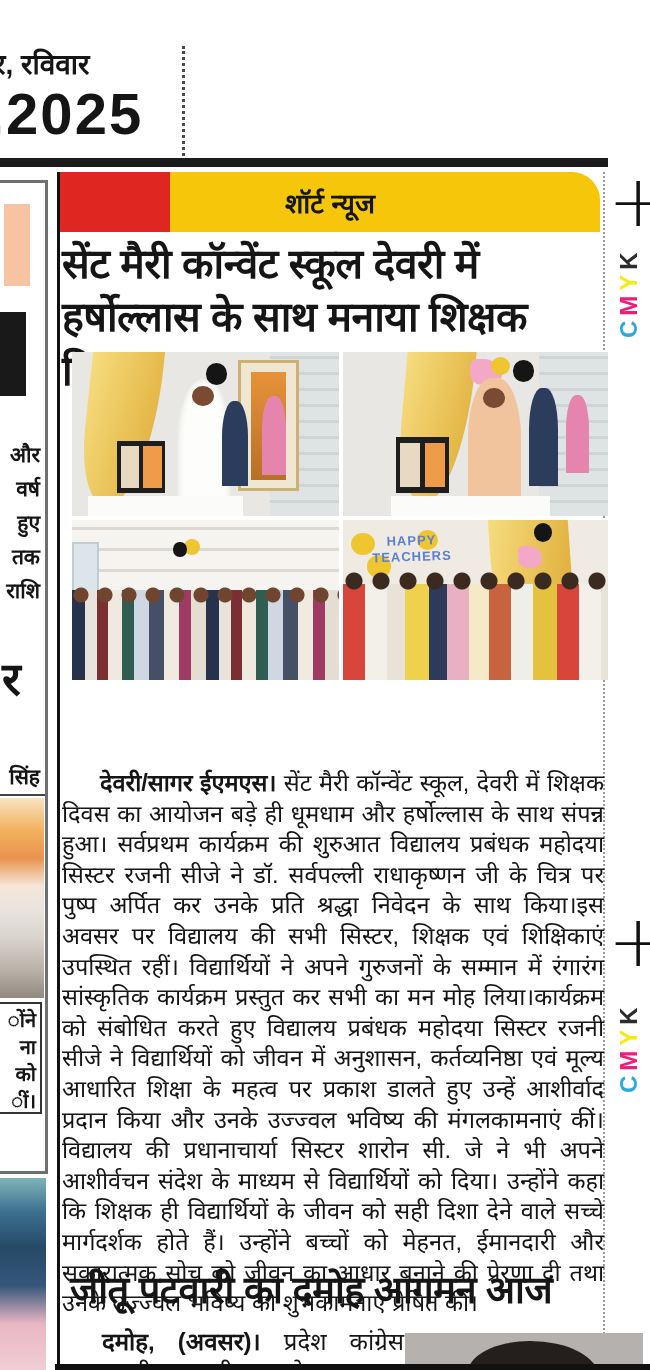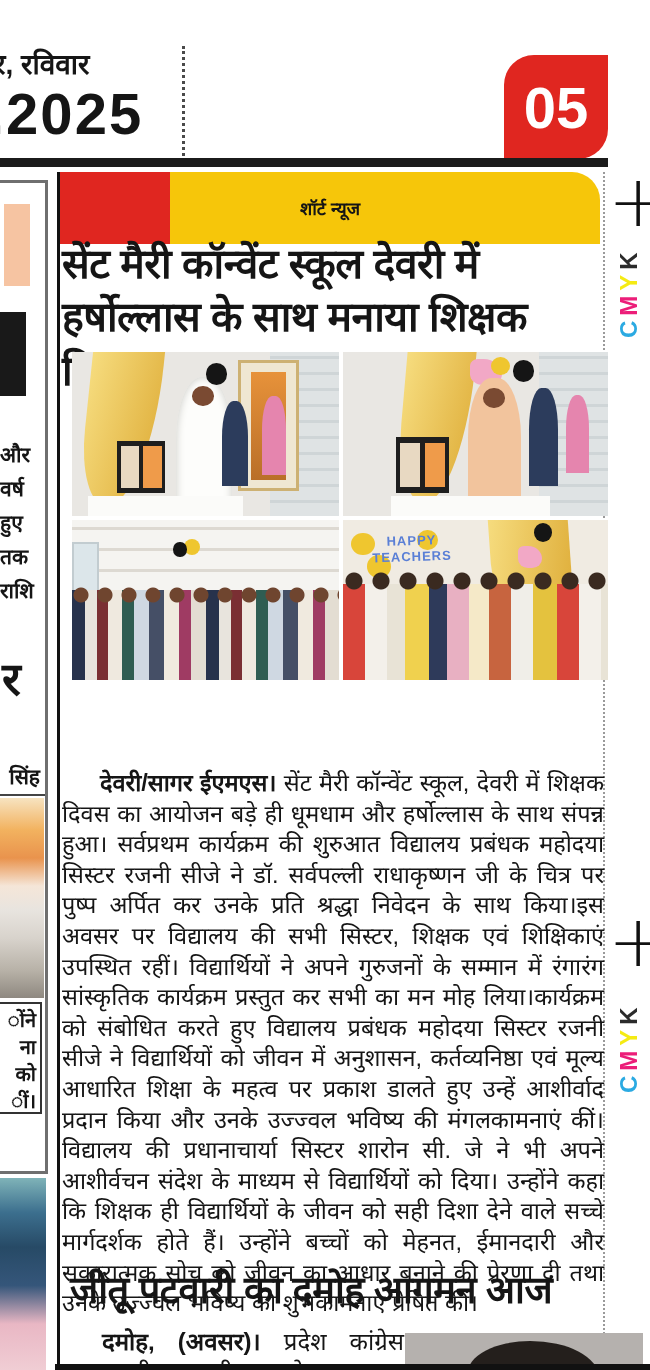--- a/index.html
+++ b/index.html
@@ -15,21 +15,21 @@
     display:flex;align-items:center;justify-content:center;font-size:33px;font-weight:800;}
   .pagenum{left:504px;top:55px;width:104px;height:104px;background:#E02620;color:#fff;
     border-radius:30px 0 30px 0;display:flex;align-items:center;justify-content:center;
     font-size:58px;font-weight:800;}
   .header-bar{left:0;top:158px;width:608px;height:9px;background:#1b1b1b;}
 
   
   .left-frame{left:-10px;top:180px;width:52px;height:988px;border:3px solid #6f6f6f;background:#fff;}
   .frag-pink{left:4px;top:204px;width:26px;height:82px;background:#f6c4a2;}
   .frag-blob{left:-6px;top:312px;width:32px;height:84px;background:#191919;}
-  .lwords{left:0;top:438px;width:40px;font-size:21px;line-height:34px;font-weight:600;}
+  .lwords{left:0;top:438px;width:40px;text-align:right;font-size:21px;line-height:34px;font-weight:600;}
   .lbig{left:2px;top:646px;font-size:46px;font-weight:800;}
   .lmid{left:0;top:762px;width:40px;text-align:right;font-size:21px;font-weight:600;}
   .lrule{left:0;top:794px;width:45px;height:2px;background:#444;}
   .lphoto1{left:0;top:798px;width:44px;height:200px;
     background:linear-gradient(180deg,#f7e3c0 0%,#f2b25f 16%,#e9934d 30%,#f5e6d8 44%,
       #e8e4df 56%,#d8d3cc 70%,#b8b2a8 86%,#8e8880 100%);}
   .lwordbox{left:-4px;top:1002px;width:46px;height:112px;border:2px solid #333;background:#fff;
     box-sizing:border-box;padding:3px 4px 0 0;text-align:right;font-size:20px;line-height:27px;font-weight:600;}
   .lphoto2{left:0;top:1178px;width:46px;height:192px;
     background:linear-gradient(180deg,#7fb3b8 0%,#3c6f8e 18%,#274a66 36%,#35567a 56%,#e9b7c4 76%,#f0cdd4 100%);}
@@ -44,23 +44,23 @@
     letter-spacing:5px;font-family:"Liberation Sans",sans-serif;}
   .cmyk1{left:615px;top:230px;height:108px;}
   .cmyk2{left:615px;top:985px;height:108px;}
   .cmyk .c{color:#2BAAE2;}
   .cmyk .m{color:#EC1E79;}
   .cmyk .y{color:#F5EB13;}
   .cmyk .k{color:#2B2B2B;}
 
   
   .main-border{left:57px;top:172px;width:3px;height:1198px;background:#111;}
-  .banner{left:60px;top:172px;width:540px;height:72px;border-radius:0 28px 0 0;
+  .banner{left:60px;top:172px;width:540px;height:60px;border-radius:0 28px 0 0;
     background:linear-gradient(90deg,#E02620 0px,#E02620 110px,#F6C60A 110px,#F6C60A 100%);
-    display:flex;align-items:center;justify-content:center;font-size:18px;font-weight:800;}
+    display:flex;align-items:center;justify-content:center;font-size:27px;font-weight:800;}
   .headline1{left:62px;top:238px;width:542px;font-size:41px;font-weight:800;line-height:1.3;
     letter-spacing:-0.5px;}
   .subhead{left:62px;top:686px;width:540px;font-size:27.5px;font-weight:800;line-height:1.35;
     text-decoration:underline;text-decoration-thickness:2.5px;text-underline-offset:5px;}
   .bodytext{left:62px;top:768px;width:542px;font-size:23.5px;line-height:30.6px;text-align:justify;
     text-indent:38px;}
   .bodytext b{font-weight:800;}
   .headline2{left:70px;top:1262px;width:534px;font-size:38px;font-weight:800;white-space:nowrap;
     letter-spacing:-0.5px;}
   .art2text{left:62px;top:1326px;width:342px;font-size:24px;line-height:31px;text-align:justify;
@@ -121,23 +121,20 @@
     background-size:27px 18px;background-repeat:repeat-x;}
 </style>
 </head>
 <body>
 
 <div class="page">
 
   <div class="abs dateline-day">र, रविवार</div>
   <div class="abs dateline-year">.2025</div>
   <div class="abs mast-dotted"></div>
-  <div class="abs pagenum">
-    <span>05</span>
-  </div>
   <div class="abs header-bar"></div>
 
   <div class="abs left-frame"></div>
   <div class="abs frag-pink"></div>
   <div class="abs frag-blob"></div>
   <div class="abs lwords">
     <div>और</div>
     <div>वर्ष</div>
     <div>हुए</div>
     <div>तक</div>

